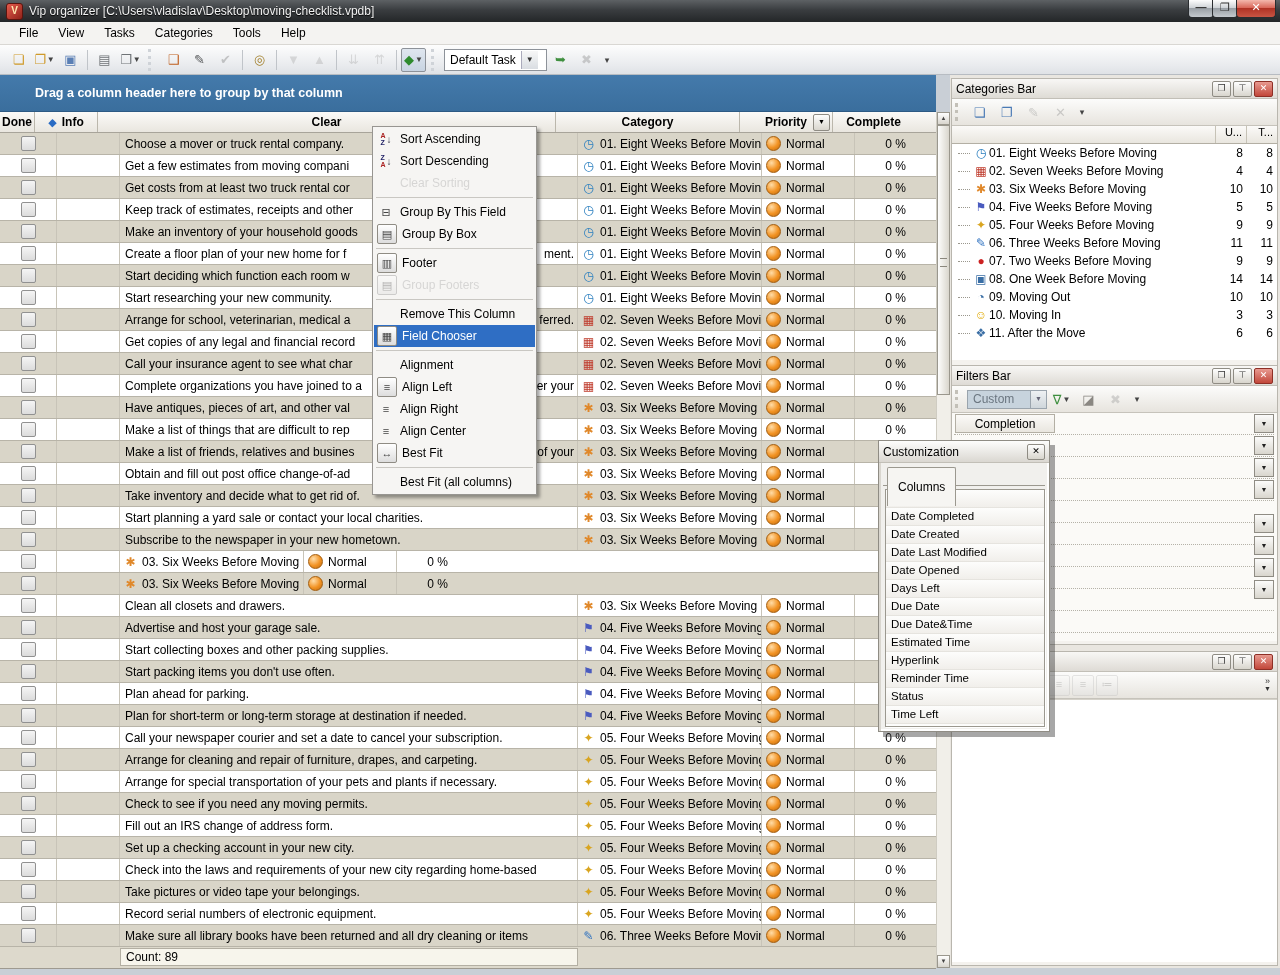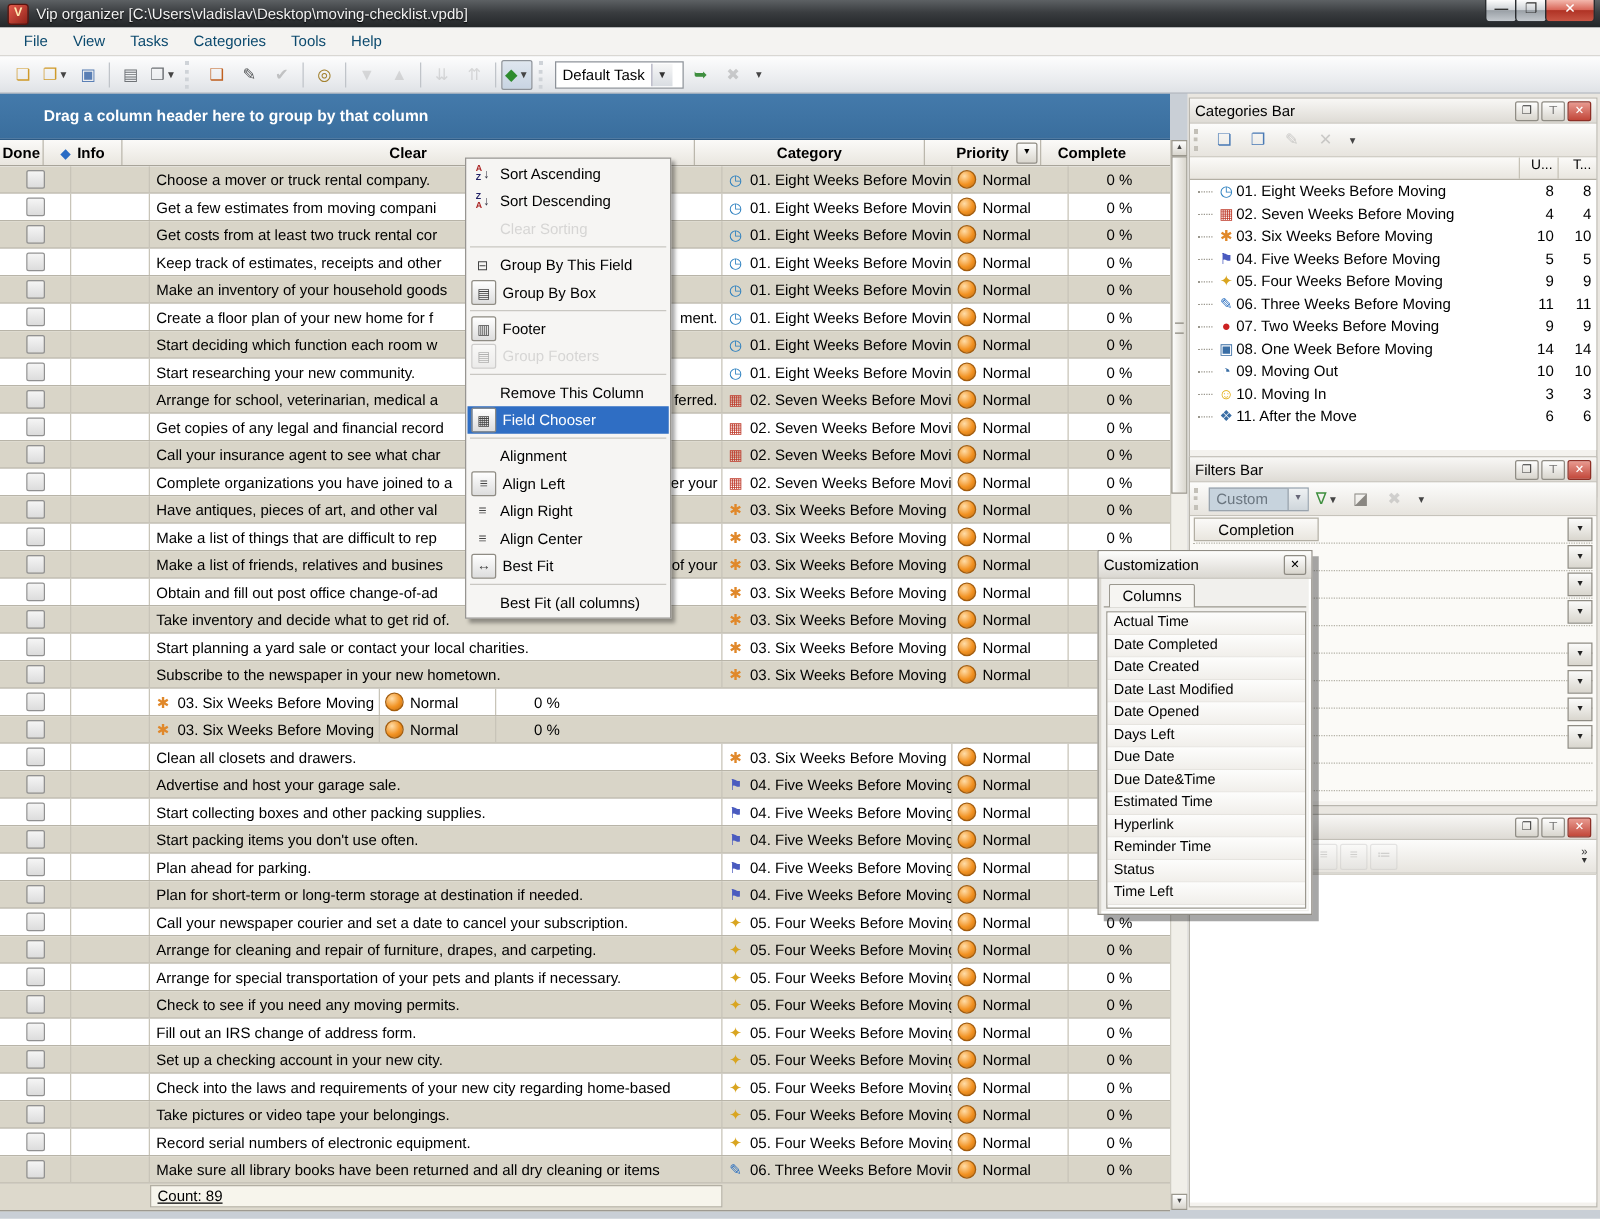--- a/index.html
+++ b/index.html
@@ -16,21 +16,21 @@
     color:#ffe9b0;font-size:10px;font-weight:bold;text-align:center;line-height:14px;}
   #win-title{font-size:12px;text-shadow:0 1px 1px #000;}
   .winbtn{position:absolute;top:0;height:17px;border:1px solid #2a2d30;border-top:none;
     background:linear-gradient(#fdfdfd,#cfd3d7 45%,#9aa0a6 50%,#c4c9ce);
     border-radius:0 0 4px 4px;color:#333;text-align:center;line-height:15px;font-size:11px;font-weight:bold;}
   #btn-min{left:1188px;width:24px;}
   #btn-restore{left:1212px;width:24px;}
   #btn-close{left:1236px;width:38px;background:linear-gradient(#f3b8ad,#d9685a 45%,#b03325 50%,#c85544);color:#fff;}
   #menubar{left:0;top:22px;width:1280px;height:23px;background:#f4f3f1;border-bottom:1px solid #d9d7d3;
     display:flex;align-items:center;gap:2px;padding-left:10px;box-sizing:border-box;}
-  .menu-item{padding:3px 9px;color:#0c4a6e;}
+  .menu-item{padding:3px 9px;color:#000000;}
   
   #toolbar{left:0;top:45px;width:1280px;height:30px;
     background:linear-gradient(#fdfdfd,#e9ebee 70%,#dfe2e6);border-bottom:1px solid #b7bcc2;
     display:flex;align-items:center;padding-left:6px;box-sizing:border-box;gap:1px;}
   .tbtn{width:23px;height:22px;display:flex;align-items:center;justify-content:center;
     border:1px solid transparent;border-radius:2px;font-size:13px;}
   .tbtn.pressed{border:1px solid #8d9299;background:linear-gradient(#dfe6ef,#c8d4e2);}
   .tbtn.small{width:12px;font-size:9px;color:#555;}
   .tbtn .dd{font-size:8px;color:#444;margin-left:1px;}
   .tsep{width:1px;height:20px;background:#c0c4c9;margin:0 3px;}
@@ -60,21 +60,21 @@
   .c-pri{width:93px;padding-left:4px;gap:5px;}
   .c-com{width:81px;justify-content:center;border-right:none;}
   .cb{width:13px;height:13px;border:1px solid #919191;border-radius:2px;
     background:linear-gradient(#f5f5f5,#dcdcdc);}
   .ball{width:13px;height:13px;border-radius:50%;flex:none;
     background:radial-gradient(circle at 35% 30%,#ffdda8,#f29222 55%,#b96a12);border:1px solid #a35d0e;}
   .cicon{font-size:12px;flex:none;width:15px;text-align:center;}
   .tail{position:absolute;right:3px;}
   #tfoot{left:0;top:947px;width:936px;height:21px;background:#ddd9cc;border-bottom:1px solid #9e9a90;}
   #count-box{position:absolute;left:120px;top:1px;width:458px;height:18px;background:#f7f5ec;
-    border:1px solid #b3afa3;display:flex;align-items:center;padding-left:5px;box-sizing:border-box;text-decoration:underline;}
+    border:1px solid #b3afa3;display:flex;align-items:center;padding-left:5px;box-sizing:border-box;}
   
   #vscroll{left:936px;top:112px;width:13px;height:856px;background:#f1efe9;border-left:1px solid #cfccc2;}
   .sbtn{position:absolute;left:0;width:13px;height:13px;background:linear-gradient(#fefefe,#d8d5cd);
     border:1px solid #9a978d;box-sizing:border-box;font-size:6px;text-align:center;line-height:11px;color:#444;}
   #sthumb{position:absolute;left:0;top:13px;width:13px;height:270px;
     background:linear-gradient(90deg,#fdfdfc,#d9d6cd);border:1px solid #9a978d;box-sizing:border-box;}
   #sgrip{position:absolute;left:2px;top:132px;width:7px;height:7px;
     border-top:1px solid #8a877d;border-bottom:1px solid #8a877d;}
   
   #rightcol{left:950px;top:75px;width:330px;height:893px;background:#e9e6e0;}
@@ -116,21 +116,21 @@
     font-size:9px;color:#333;line-height:8px;}
   
   #dialog{left:878px;top:440px;width:172px;height:292px;background:#f1f0ed;
     border:1px solid #8f8c84;box-shadow:2px 0 0 #d9d6cf inset,-2px -2px 0 #fff inset,5px 5px 0 rgba(60,60,60,.45);
     box-sizing:border-box;z-index:40;}
   #dlg-head{height:21px;display:flex;align-items:center;padding:0 4px;
     background:linear-gradient(#fdfdfc,#dad7d1);border-bottom:1px solid #c2bfb7;}
   #dlg-title{flex:1;font-size:12px;}
   #dlg-close{width:16px;height:14px;border:1px solid #8f8c84;border-radius:2px;
     background:linear-gradient(#fefefe,#d8d5cd);font-size:9px;line-height:12px;text-align:center;}
-  #dlg-tab{position:absolute;left:8px;top:26px;padding:2px 10px;background:#f6f5f2;
+  #dlg-tab{position:absolute;left:8px;top:26px;padding:12px 10px;background:#f6f5f2;
     border:1px solid #9b988f;border-bottom:none;border-radius:2px 2px 0 0;font-size:12px;z-index:2;}
   #dlg-tabline{position:absolute;left:4px;top:44px;width:162px;height:1px;background:#9b988f;}
   #dlg-list{position:absolute;left:6px;top:48px;width:158px;height:236px;background:#fcfcfb;
     border:1px solid #9b988f;box-shadow:1px 1px 0 #fff;overflow:hidden;}
   .dlg-item{height:17px;line-height:16px;padding-left:5px;border-bottom:1px solid #e6e4df;
     background:linear-gradient(#fdfdfc,#f1efeb);font-size:11.5px;white-space:nowrap;}
   
   #ctxmenu{left:372px;top:126px;width:165px;background:#f6f5f3;border:1px solid #979591;
     box-shadow:3px 3px 3px rgba(0,0,0,.35);padding:1px;box-sizing:border-box;z-index:50;}
   .mrow{height:22px;display:flex;align-items:center;gap:5px;padding:0 4px 0 3px;}

